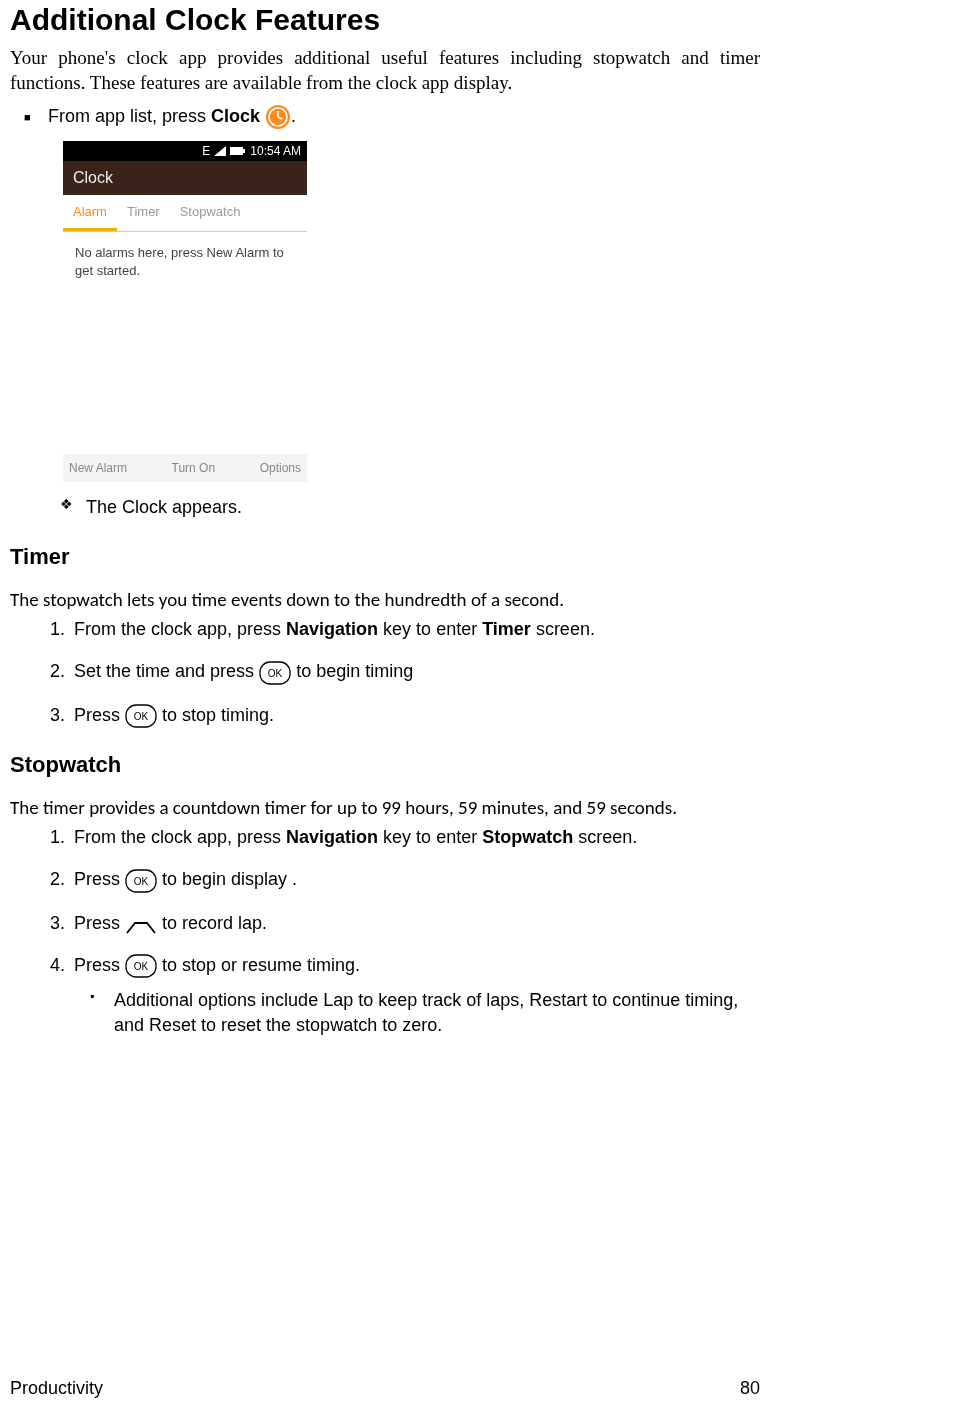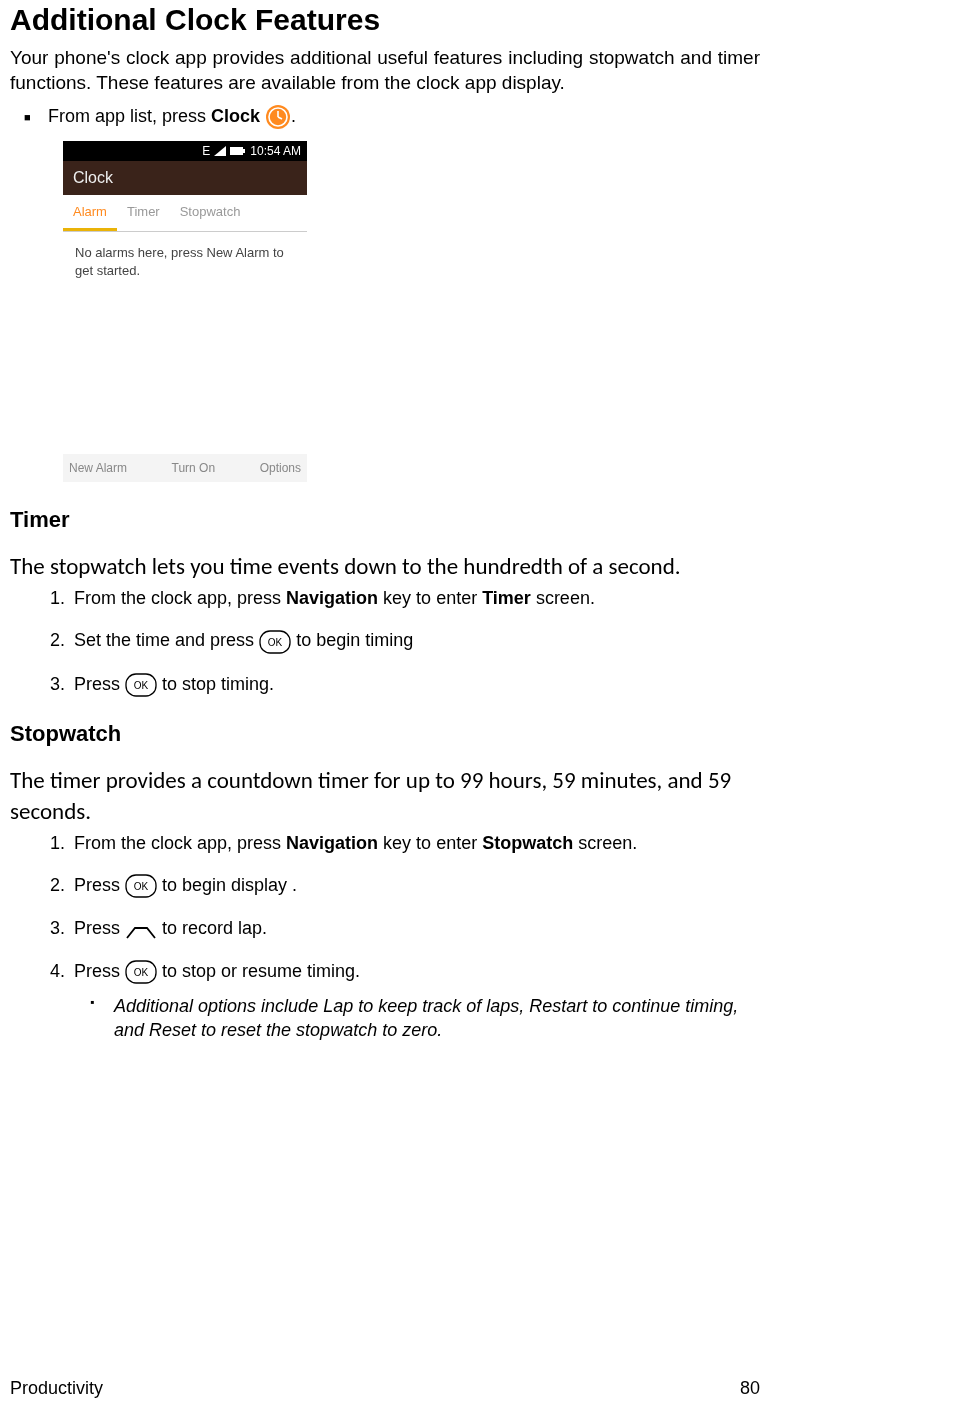--- a/index.html
+++ b/index.html
@@ -17,21 +17,21 @@
     box-sizing: border-box;
     position: relative;
   }
   h1.main-heading {
     font-family: Arial, sans-serif;
     font-size: 30px;
     font-weight: bold;
     margin: 0 0 4px 0;
   }
   p.intro {
-    font-family: Liberation Sans, sans-serif;
+    font-family: Liberation Serif, serif;
     font-size: 19px;
     margin: 0 0 8px 0;
     text-align: justify;
   }
   ul.square {
     list-style: none;
     padding: 0 0 0 38px;
     margin: 2px 0 10px 0;
   }
   ul.square > li::before {
@@ -74,21 +74,20 @@
     margin: 10px 0 0 0;
   }
   ul.sub-square > li::before {
     content: "▪";
     position: absolute;
     margin-left: -24px;
     font-size: 12px;
   }
   ul.sub-square > li {
     position: relative;
-    font-style: italic;
   }
   .clock-icon {
     display: inline-block;
     width: 26px;
     height: 26px;
     vertical-align: middle;
   }
   .ok-key {
     display: inline-block;
     width: 32px;
@@ -102,21 +101,21 @@
     vertical-align: middle;
   }
   h2.sub-heading {
     font-family: Arial, sans-serif;
     font-size: 22px;
     font-weight: bold;
     margin: 22px 0 16px 0;
   }
   p.sect-intro {
     font-family: Calibri, sans-serif;
-    font-size: 23px;
+    font-size: 19px;
     margin: 0 0 4px 0;
   }
   .footer {
     position: absolute;
     bottom: 20px;
     left: 10px;
     right: 10px;
     display: flex;
     justify-content: space-between;
     font-size: 18px;
@@ -217,20 +216,23 @@
       <div class="mock-tab">Stopwatch</div>
     </div>
     <div class="mock-body">No alarms here, press New Alarm to get started.</div>
     <div class="mock-softkeys">
       <span>New Alarm</span>
       <span>Turn On</span>
       <span>Options</span>
     </div>
   </div>
 
+  <ul class="diamond">
+    <li>The Clock appears.</li>
+  </ul>
 
   <h2 class="sub-heading">Timer</h2>
   <p class="sect-intro">The stopwatch lets you time events down to the hundredth of a second.</p>
   <ol class="numbered">
     <li>
       <span>From the clock app, press </span><span class="bold">Navigation</span><span> key to enter </span><span class="bold">Timer</span><span> screen.</span>
     </li>
     <li>
       <span>Set the time and press </span>
       <span class="ok-key">

